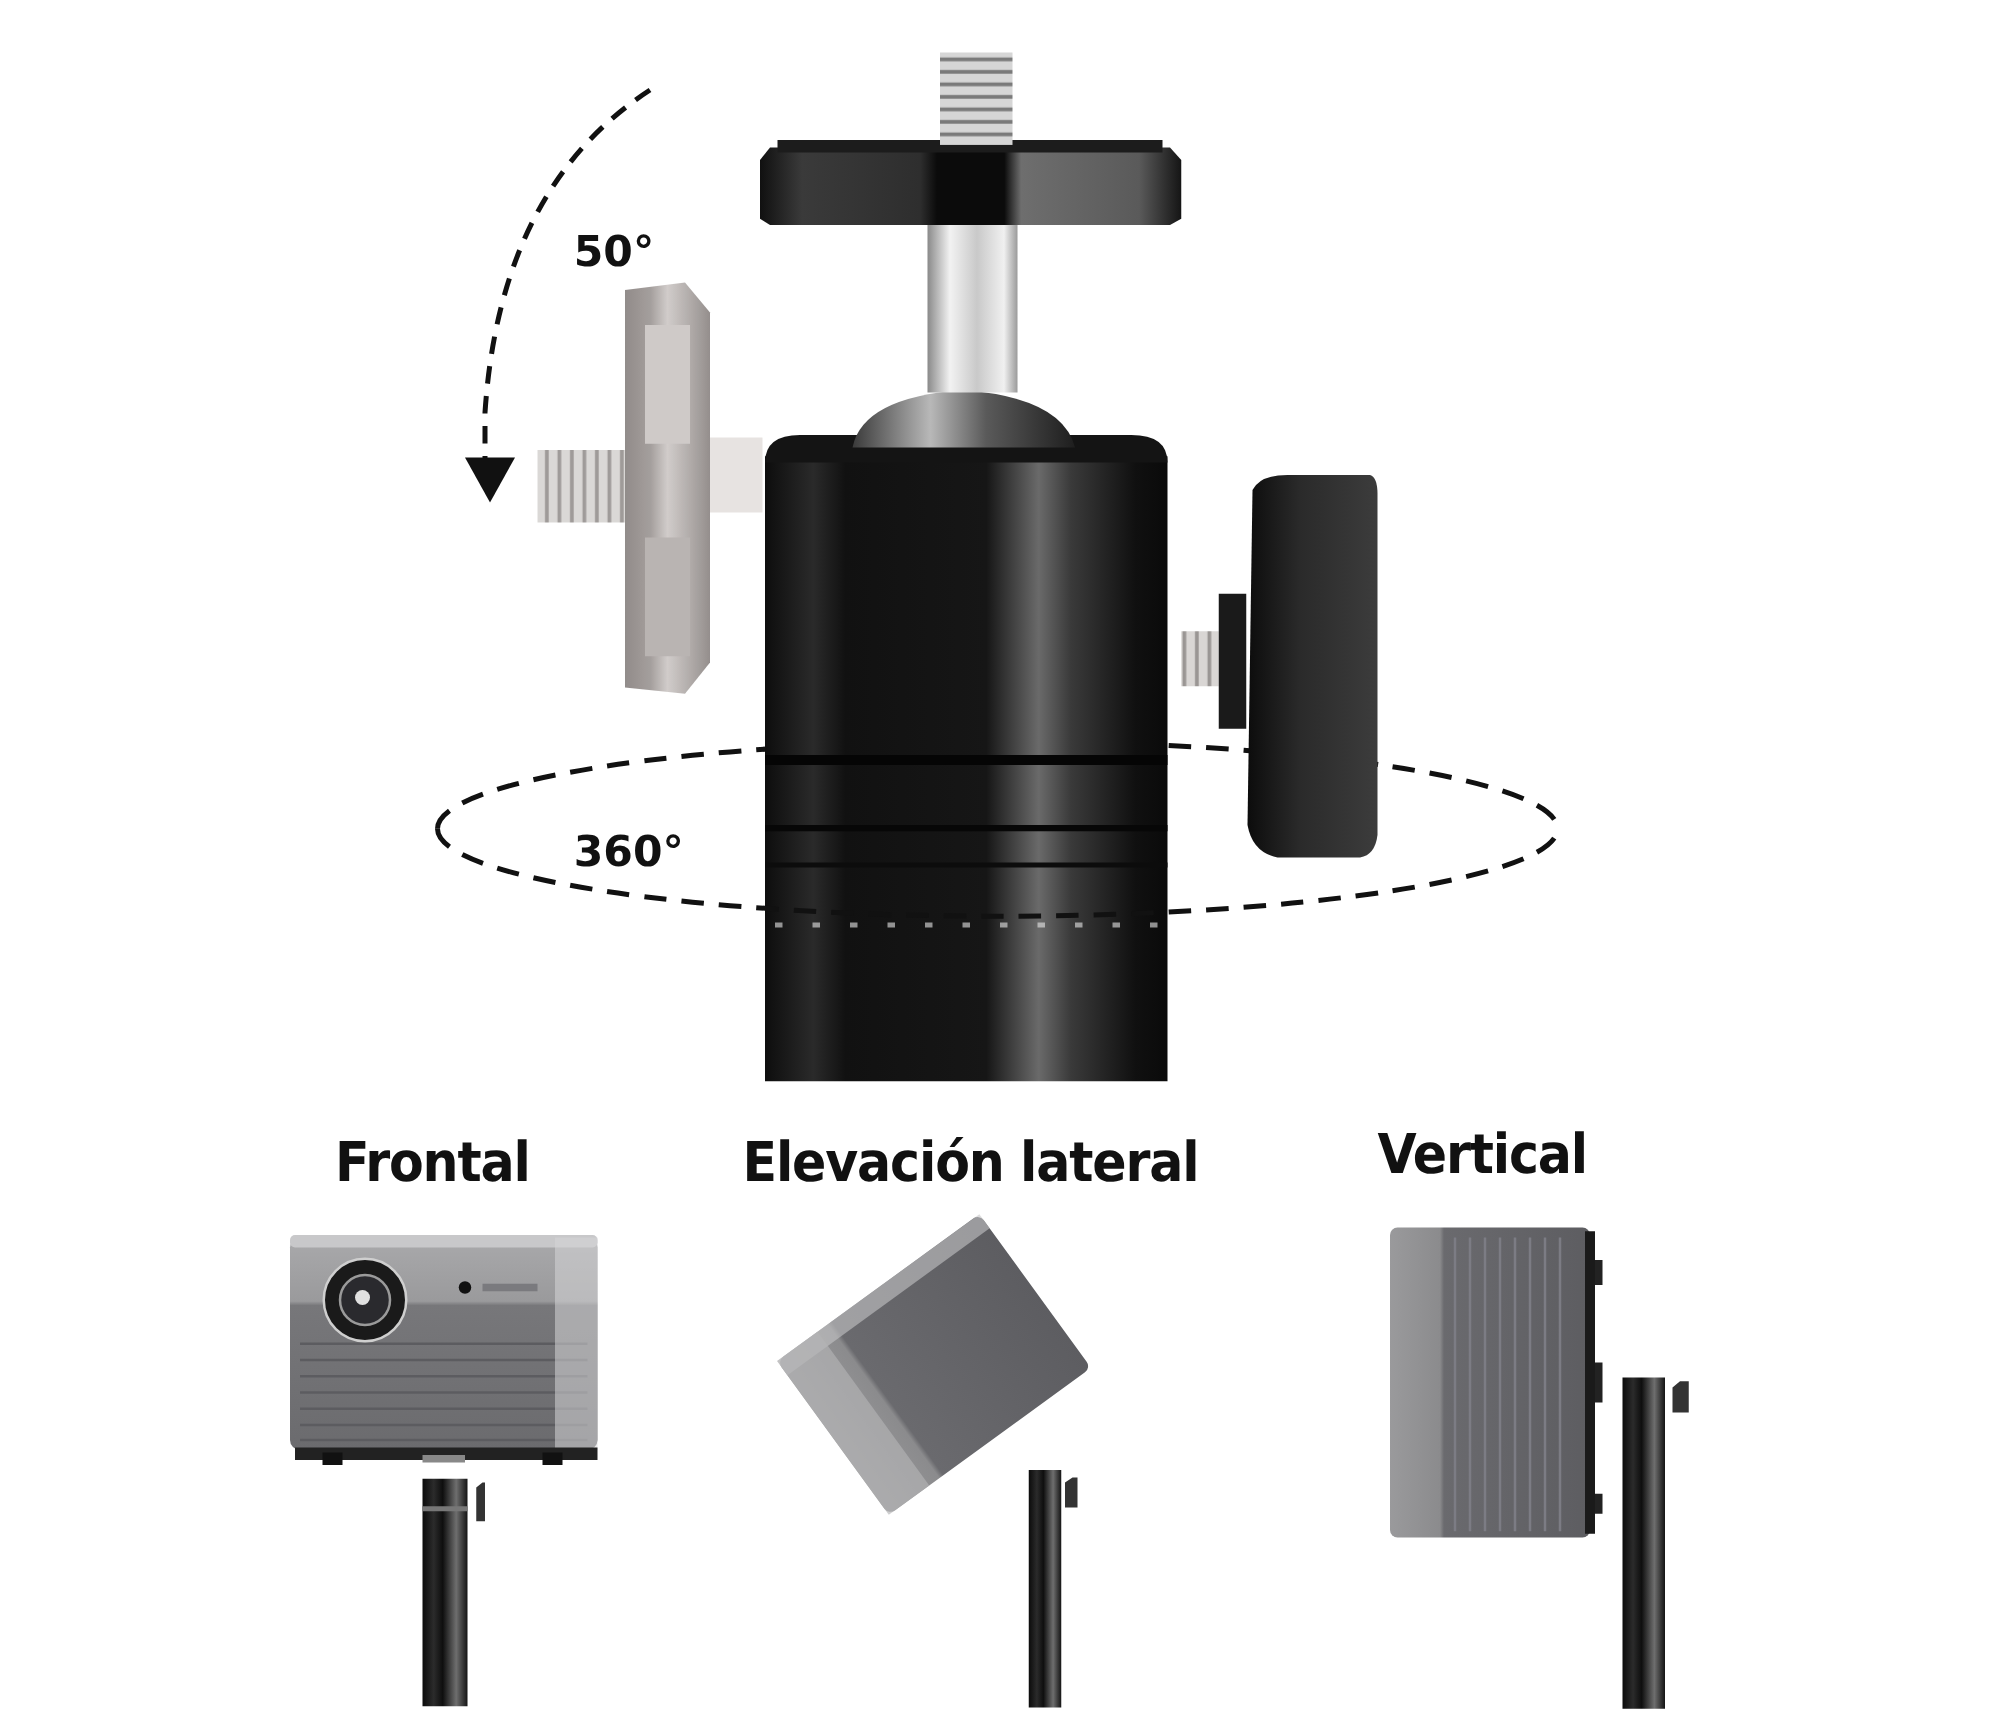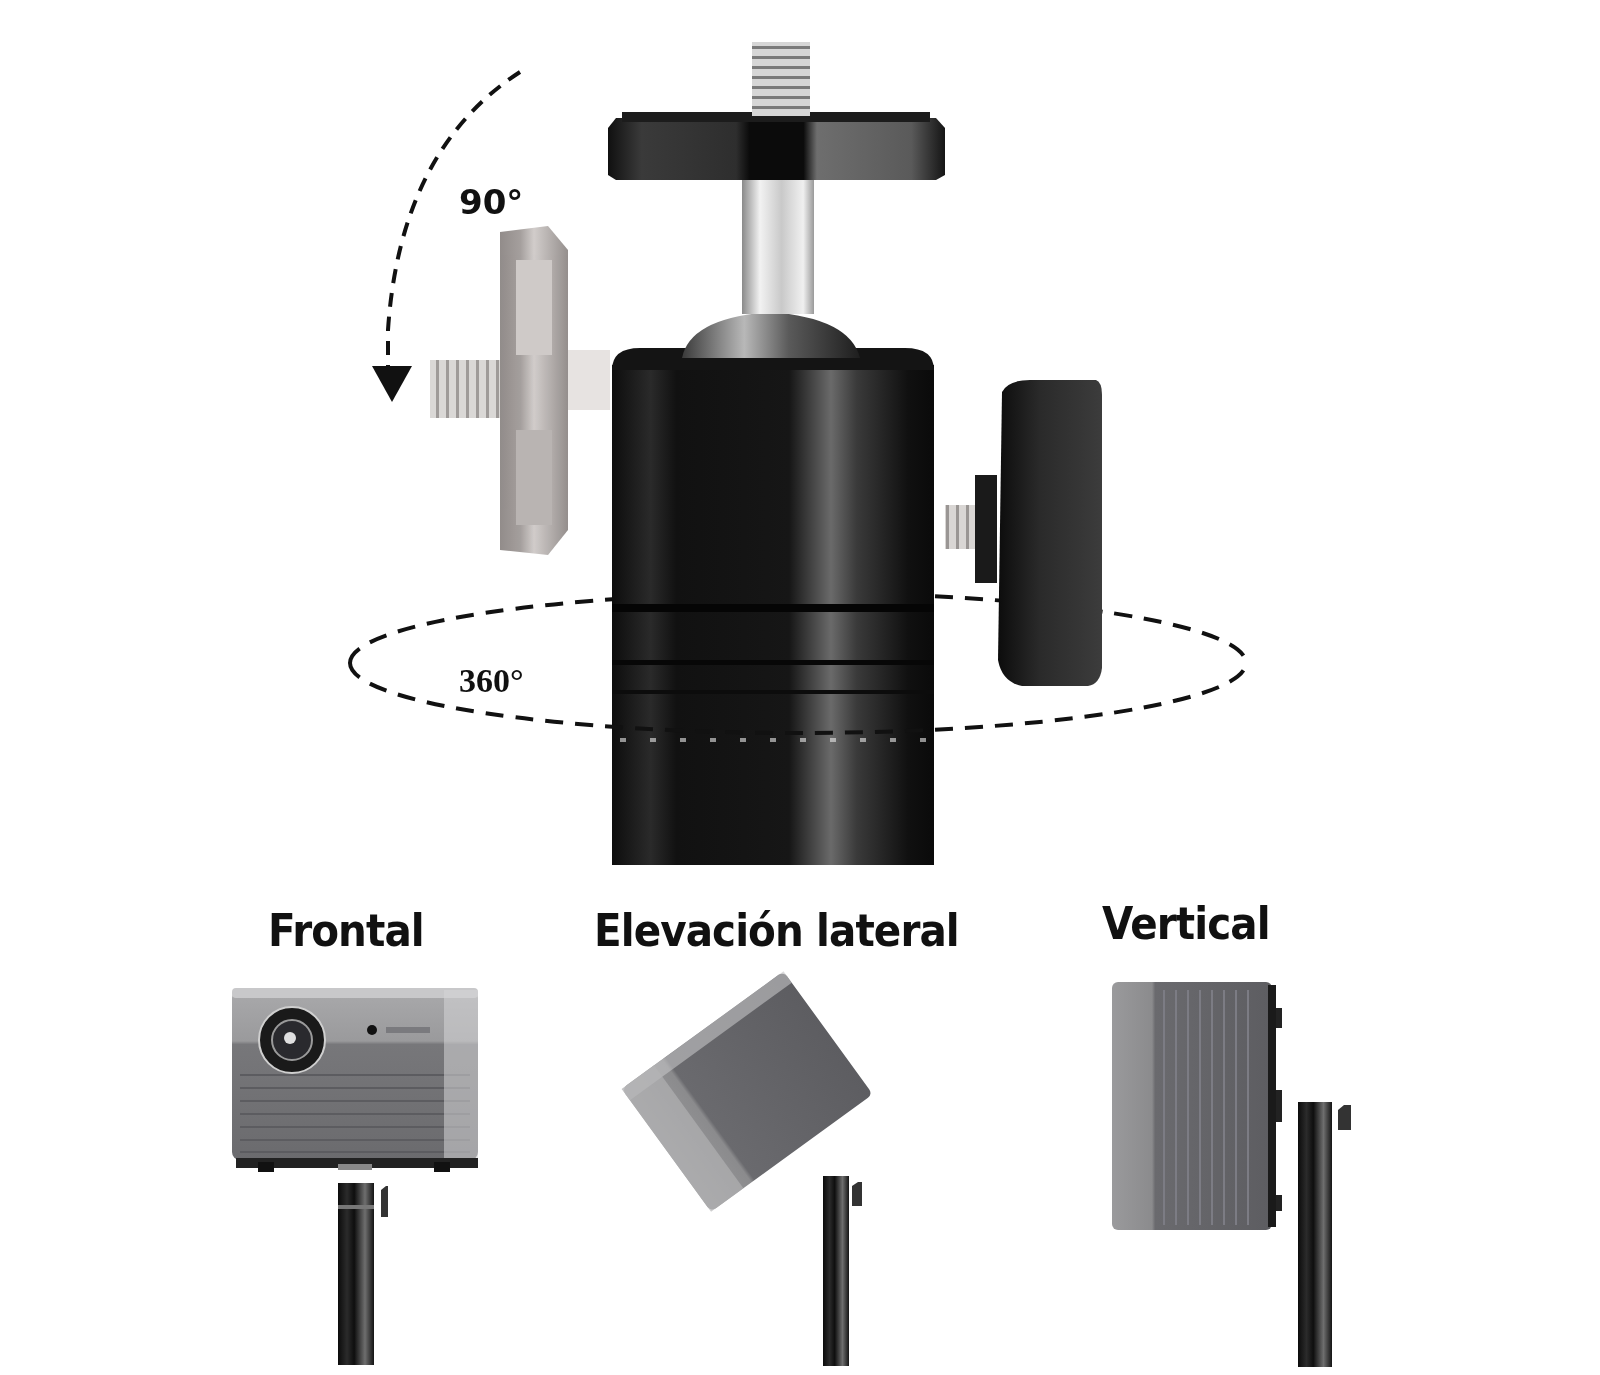--- a/index.html
+++ b/index.html
@@ -190,20 +190,20 @@
       </g>
       <rect x="1268" y="985" width="8" height="242" fill="#1a1a1a"></rect>
       <rect x="1276" y="1008" width="6" height="20" fill="#222"></rect>
       <rect x="1276" y="1090" width="6" height="32" fill="#222"></rect>
       <rect x="1276" y="1195" width="6" height="16" fill="#222"></rect>
       <rect x="1298" y="1102" width="34" height="265" fill="url(#poleGrad)"></rect>
       <path d="M 1338 1110 L 1344 1105 L 1351 1105 L 1351 1130 L 1338 1130 Z" fill="#333"></path>
     </g>
   </svg>
 
-  <div class="label angle" style="left:459px; top:182px;">90°</div>
-  <div class="label angle" style="left:459px; top:662px;font-family:Liberation Serif, serif;">360°</div>
+  <div class="label angle" style="left:459px; top:182px;">50°</div>
+  <div class="label angle" style="left:459px; top:662px;">360°</div>
 
   <div class="label view-title" style="left:268px; top:905px;">Frontal</div>
   <div class="label view-title" style="left:594px; top:905px;">Elevación lateral</div>
   <div class="label view-title" style="left:1102px; top:898px;">Vertical</div>
 
 </div>
 
 </body></html>

